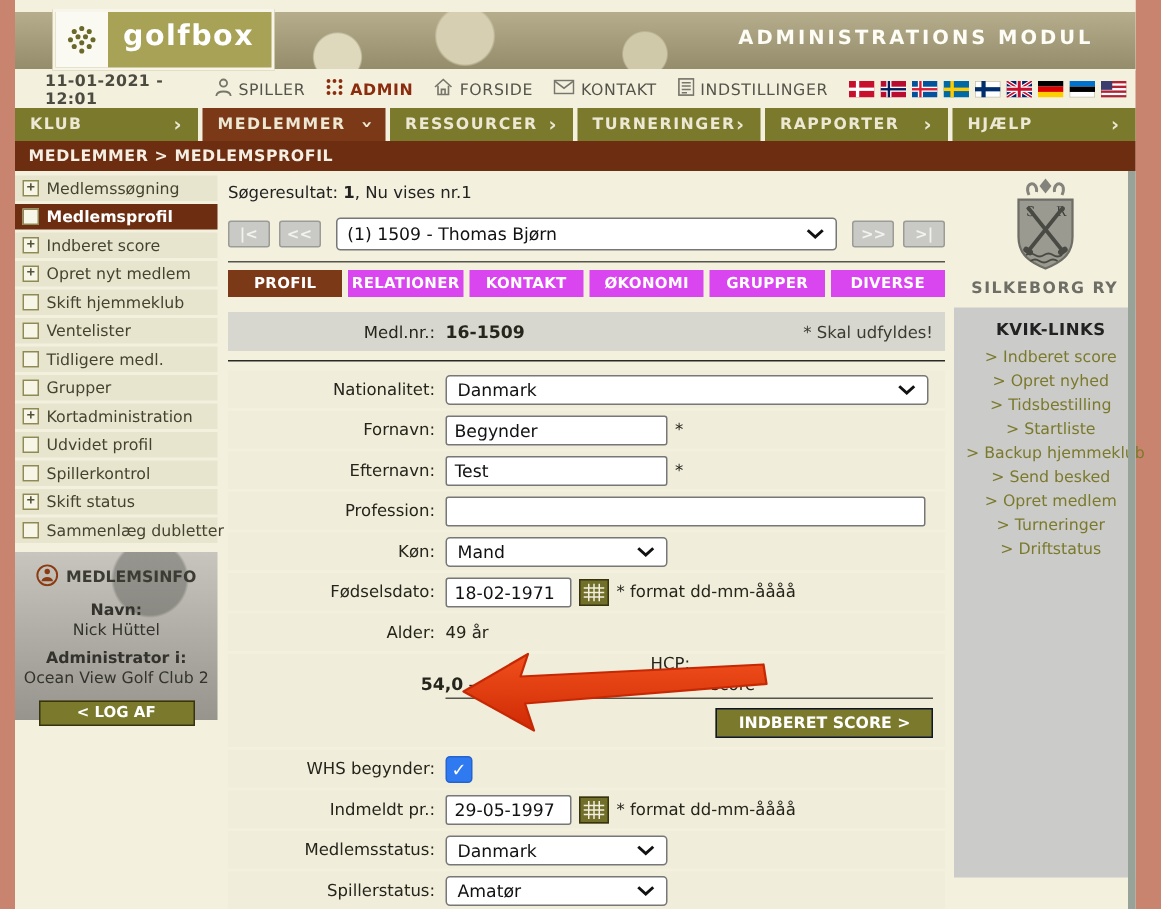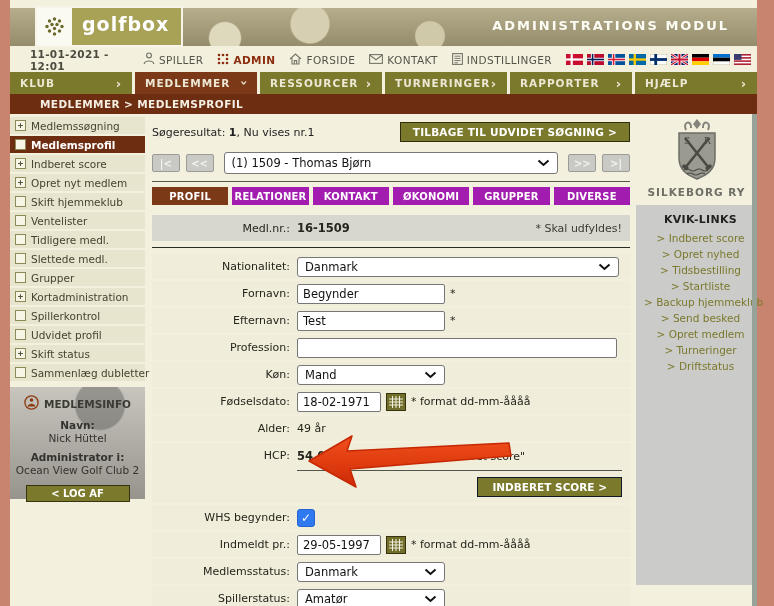--- a/index.html
+++ b/index.html
@@ -32,21 +32,21 @@
   .flag{display:inline-flex;line-height:0;cursor:pointer;}
 
   
   .mainnav{height:22px;display:flex;gap:3px;}
   .nav-tab{flex:1;background:#7b792c;color:#ece8d4;font-size:10.5px;font-weight:bold;letter-spacing:1px;
     display:flex;align-items:center;justify-content:space-between;padding:0 10px;cursor:pointer;}
   .nav-tab.active{background:#7b3917;}
   .chev{font-size:13px;font-weight:bold;line-height:1;}
   .chev.down{display:inline-block;transform:rotate(90deg);}
   .breadcrumb{height:20px;background:#6d2d11;color:#f4efe2;font-size:10.5px;font-weight:bold;
-    display:flex;align-items:center;padding-left:30px;letter-spacing:.4px;}
+    display:flex;align-items:center;padding-left:9px;letter-spacing:.4px;}
 
   
   .columns{display:flex;height:492px;}
   .sidebar{width:135px;margin-right:7px;padding-top:3px;box-sizing:border-box;}
   .main{width:478px;}
   .rightbar{width:121px;margin-left:6px;}
 
   
   .side-list{list-style:none;margin:0;padding:0;}
   .side-item{height:17px;margin-bottom:2px;background:#e8e5cf;display:flex;align-items:center;gap:5px;
@@ -69,21 +69,21 @@
   .back-btn{margin-left:auto;height:20px;background:#7b792c;border:1px solid #2e2d0d;color:#fff;
     font-size:10.5px;font-weight:bold;padding:0 12px;cursor:pointer;font-family:inherit;letter-spacing:.2px;}
   .pager-row{margin-top:10px;display:flex;align-items:center;gap:6px;}
   .pg-btn{width:28px;height:18px;background:#c9c9c6;border:1px solid #9b9b97;border-radius:2px;
     color:#f2f2ee;font-size:10px;font-weight:bold;cursor:pointer;font-family:inherit;padding:0;}
   .member-select{width:322px;height:20px;background:#fff;border:1px solid #777;border-radius:3px;
     display:flex;align-items:center;font-size:11.5px;color:#111;padding:0 7px;margin:0 4px;cursor:pointer;}
   .member-select svg{margin-left:auto;}
   .pager-rule{border:none;border-top:1px solid #55544a;margin:7px 0 0 0;}
   .tabs{margin-top:5px;display:flex;gap:4px;}
-  .tab{flex:1;height:18px;background:#a21caf;color:#fff;font-size:10px;font-weight:bold;
+  .tab{flex:1;height:18px;background:#d946ef;color:#fff;font-size:10px;font-weight:bold;
     display:flex;align-items:center;justify-content:center;cursor:pointer;letter-spacing:.2px;}
   .tab.active{background:#7b3917;}
 
   .form{margin-top:10px;font-size:11px;color:#26251c;}
   .frow{min-height:25px;margin-bottom:2px;background:#f0edda;display:flex;align-items:center;}
   .frow.gray{background:#d7d6cf;height:26px;}
   .flabel{width:138px;text-align:right;flex:0 0 auto;}
   .fctrl{margin-left:7px;display:flex;align-items:center;gap:5px;flex:1;}
   .black-rule{border:none;border-top:1px solid #2b2b25;margin:6px 0;}
   .req-note{margin-left:auto;padding-right:8px;color:#3c3b31;}
@@ -96,21 +96,21 @@
     padding:0 7px;font-size:11.5px;color:#111;box-sizing:border-box;cursor:pointer;}
   .sel svg{margin-left:auto;}
   .sel.w-full{width:322px;}
   .sel.w-mid{width:148px;}
   .cal-btn{width:20px;height:18px;border:1px solid #35340f;background:#716f2a;padding:0;cursor:pointer;
     display:inline-flex;align-items:center;justify-content:center;}
   .cb{width:16px;height:16px;border-radius:3px;background:#d8d8d4;border:1px solid #999;display:inline-flex;
     align-items:center;justify-content:center;cursor:pointer;}
   .cb.checked{background:#2f7af0;border:1px solid #2563cf;color:#fff;font-size:12px;font-weight:bold;line-height:1;}
   .hcp-block{background:#f0edda;margin-bottom:2px;padding-bottom:6px;}
-  .hcp-line{display:flex;align-items:center;min-height:25px;}
+  .hcp-line{display:flex;align-items:center;min-height:25px;flex-direction:column;}
   .hcp-rule{border:none;border-top:1px solid #55544a;margin:2px 8px 6px 145px;}
   .score-btns{display:flex;justify-content:flex-end;gap:8px;padding-right:8px;}
   .score-btn{height:20px;background:#7b792c;border:1px solid #0f172a;color:#fff;font-size:10.5px;font-weight:bold;
     padding:0 14px;cursor:pointer;font-family:inherit;min-width:118px;}
   b.val{font-size:11.5px;}
 
   
   .club{height:91px;text-align:center;padding-top:4px;box-sizing:border-box;}
   .club-name{font-size:10.5px;font-weight:bold;color:#6e6e66;letter-spacing:1px;margin-top:2px;}
   .kviklinks{background:#cbcbc9;height:380px;box-sizing:border-box;padding:8px 0 0 8px;text-align:center;}
@@ -334,37 +334,33 @@
             <li class="side-item">
               <span class="si"></span>
               <span>Ventelister</span>
             </li>
             <li class="side-item">
               <span class="si"></span>
               <span>Tidligere medl.</span>
             </li>
             <li class="side-item">
               <span class="si"></span>
-              <span>Slettede medl.</span>
-            </li>
-            <li class="side-item">
-              <span class="si"></span>
               <span>Grupper</span>
             </li>
             <li class="side-item">
               <span class="si">+</span>
               <span>Kortadministration</span>
             </li>
             <li class="side-item">
               <span class="si"></span>
+              <span>Udvidet profil</span>
+            </li>
+            <li class="side-item">
+              <span class="si"></span>
               <span>Spillerkontrol</span>
-            </li>
-            <li class="side-item">
-              <span class="si"></span>
-              <span>Udvidet profil</span>
             </li>
             <li class="side-item">
               <span class="si">+</span>
               <span>Skift status</span>
             </li>
             <li class="side-item">
               <span class="si"></span>
               <span>Sammenlæg dubletter</span>
             </li>
           </ul>
@@ -383,21 +379,20 @@
           <div class="mi-value">Nick Hüttel</div>
           <div class="mi-label">Administrator i:</div>
           <div class="mi-value">Ocean View Golf Club 2</div>
           <button class="logoff-btn">&lt; LOG AF</button>
         </div>
       </aside>
 
       <main class="main">
         <div class="search-row">
           <span><span>Søgeresultat: </span><b>1</b><span>, Nu vises nr.1</span></span>
-          <button class="back-btn">TILBAGE TIL UDVIDET SØGNING &gt;</button>
         </div>
 
         <div class="pager-row">
           <button class="pg-btn">|&lt;</button>
           <button class="pg-btn">&lt;&lt;</button>
           <div class="member-select">
             <span>(1) 1509 - Thomas Bjørn</span>
             <svg width="13" height="8" viewBox="0 0 13 8">
                 <polyline points="1.5,1.5 6.5,6 11.5,1.5" fill="none" stroke="#111" stroke-width="2"></polyline>
               </svg>

